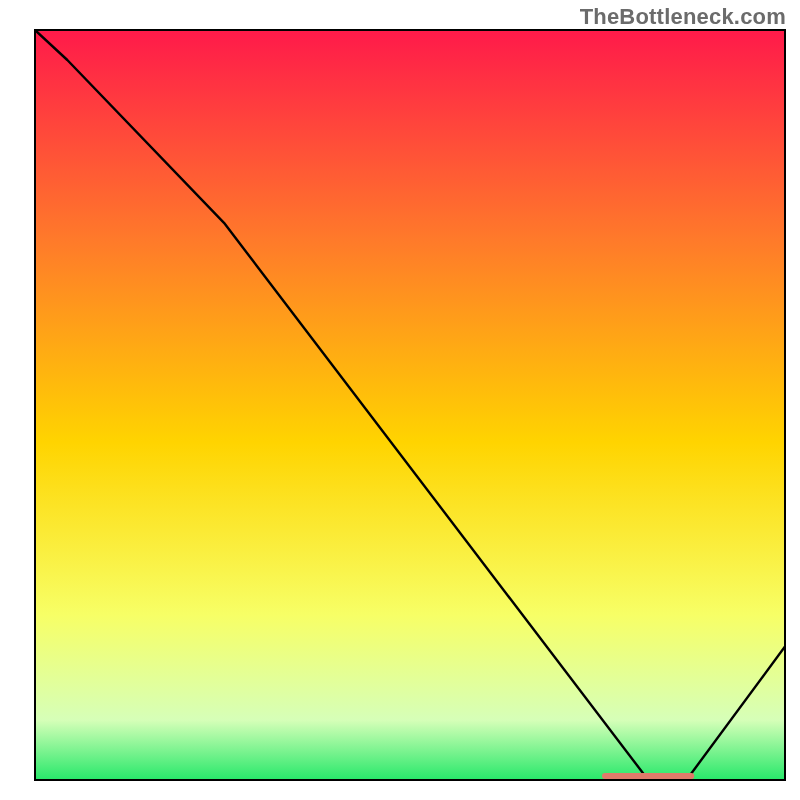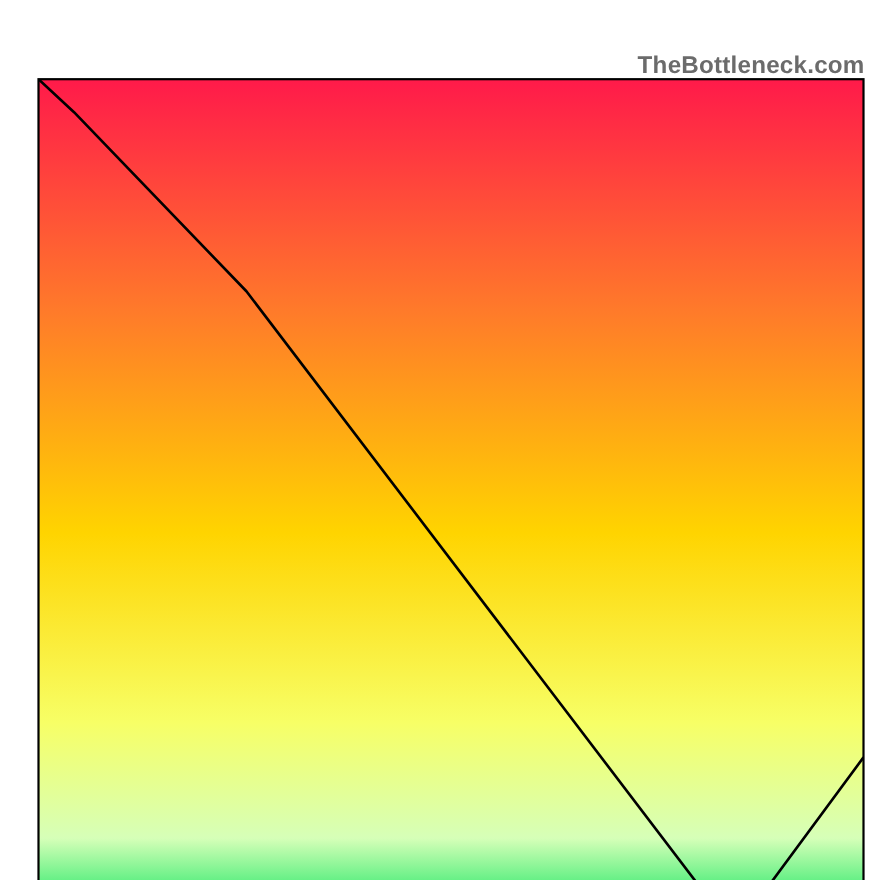--- a/index.html
+++ b/index.html
@@ -8,21 +8,20 @@
     width: 800px;
     height: 800px;
     background: #fff;
     font-family: Arial, Helvetica, sans-serif;
     overflow: hidden;
   }
   .container {
     position: relative;
     width: 800px;
     height: 576px;
-    margin-top: 42px;
   }
   .watermark {
     position: absolute;
     top: 4px;
     right: 14px;
     font-size: 22px;
     font-weight: bold;
     color: #6b6b6b;
     letter-spacing: 0.2px;
   }

